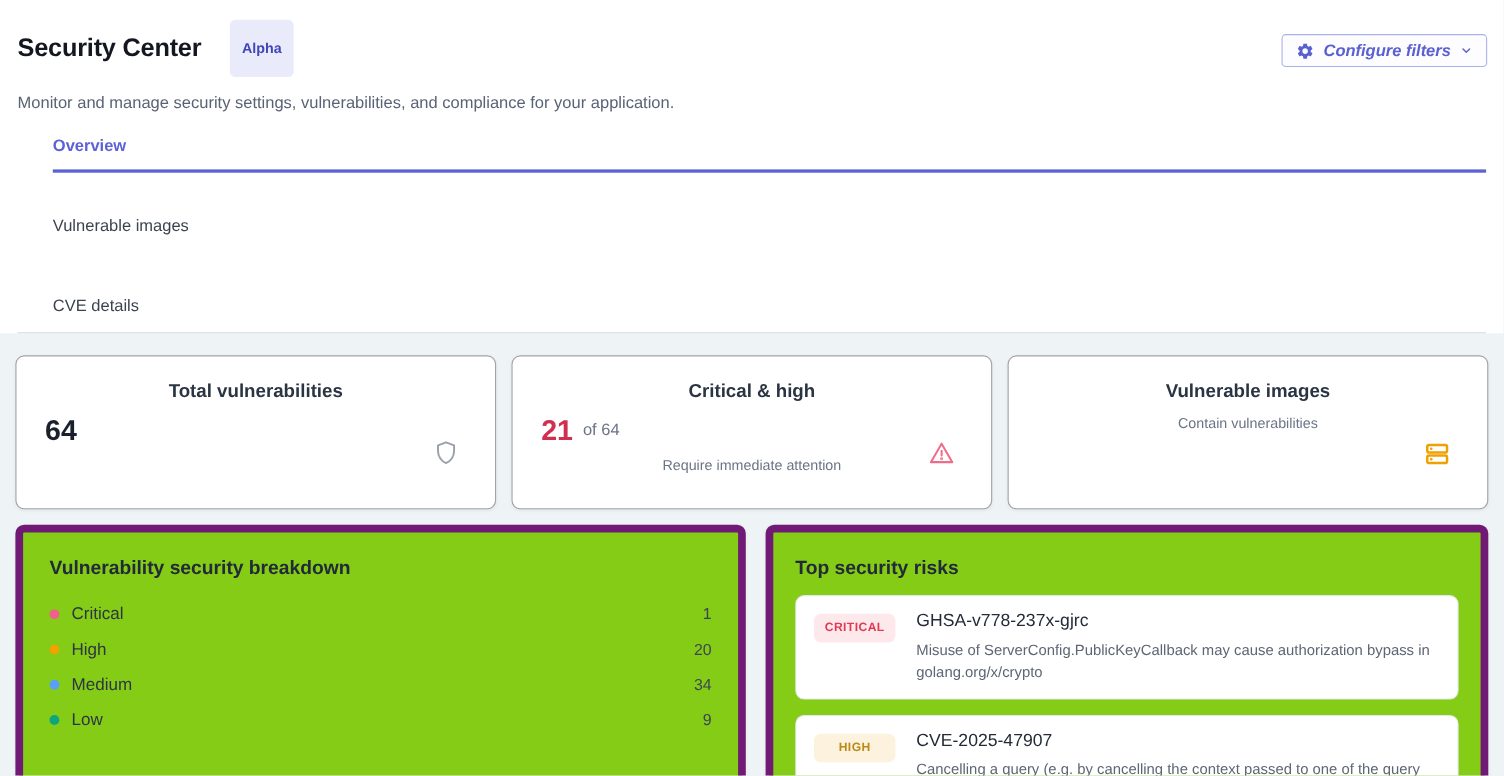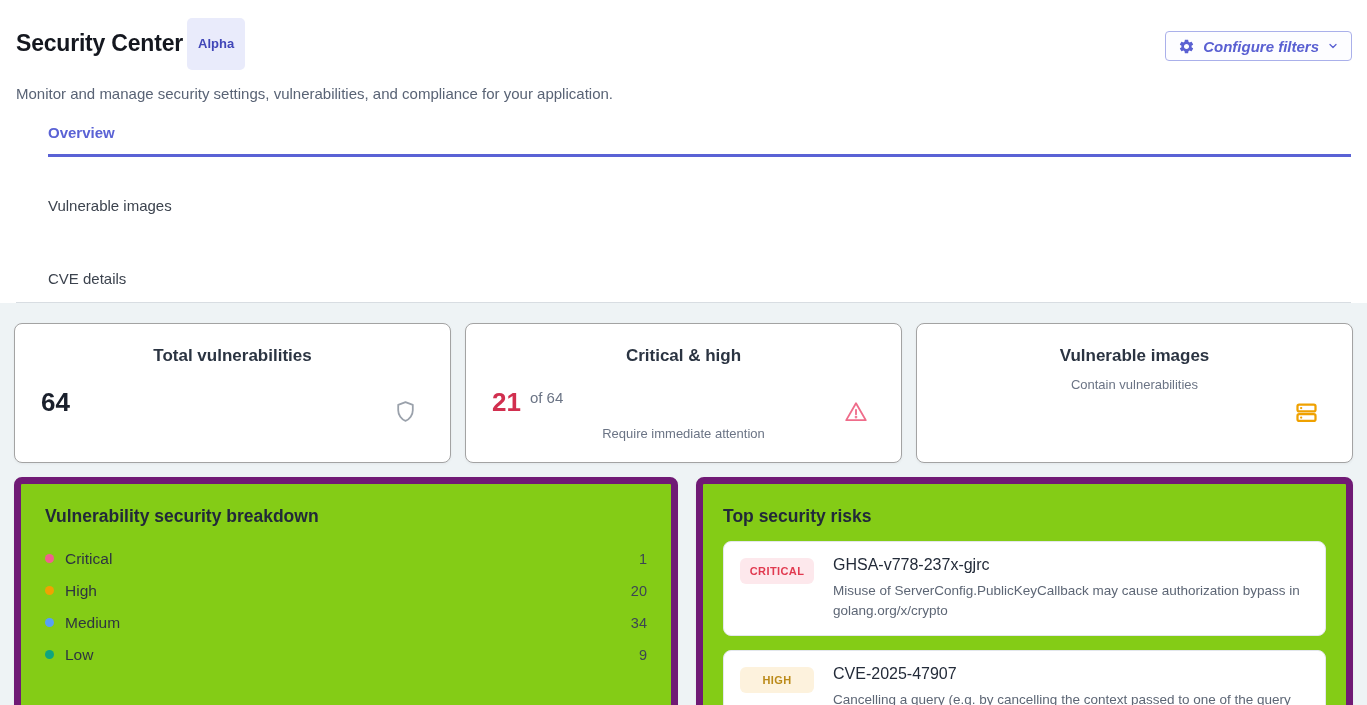--- a/index.html
+++ b/index.html
@@ -11,21 +11,21 @@
     color: #21262e;
     overflow: hidden;
   }
 
   
   .header {
     background: #fff;
     padding: 18px 16px 0 16px;
     position: relative;
   }
-  .title-row { display: flex; align-items: center; gap: 4px; text-align: right; }
+  .title-row { display: flex; align-items: center; gap: 26px; text-align: right; }
   .page-title {
     margin: 0;
     font-size: 23px;
     font-weight: 700;
     color: #14171f;
     letter-spacing: -0.2px;
   }
   .alpha-badge {
     background: #e9ebfb;
     color: #4046b8;
@@ -96,23 +96,23 @@
     position: relative;
   }
   .stat-title {
     text-align: center;
     font-size: 17px;
     font-weight: 600;
     color: #2b3442;
   }
   .stat-value-row {
     display: flex;
-    align-items: flex-start;
+    align-items: center;
     gap: 9px;
-    margin-top: 23px;
+    margin-top: 12px;
   }
   .stat-value { font-size: 26px; font-weight: 700; color: #1a202c; line-height: 1; }
   .stat-suffix { font-size: 15px; color: #6b7485; }
   .stat-subtext { margin-top: 11px; font-size: 13px; color: #6b7485; text-align: center; }
   .stat-icon {
     position: absolute;
     right: 32px;
     top: 75px;
   }
 

